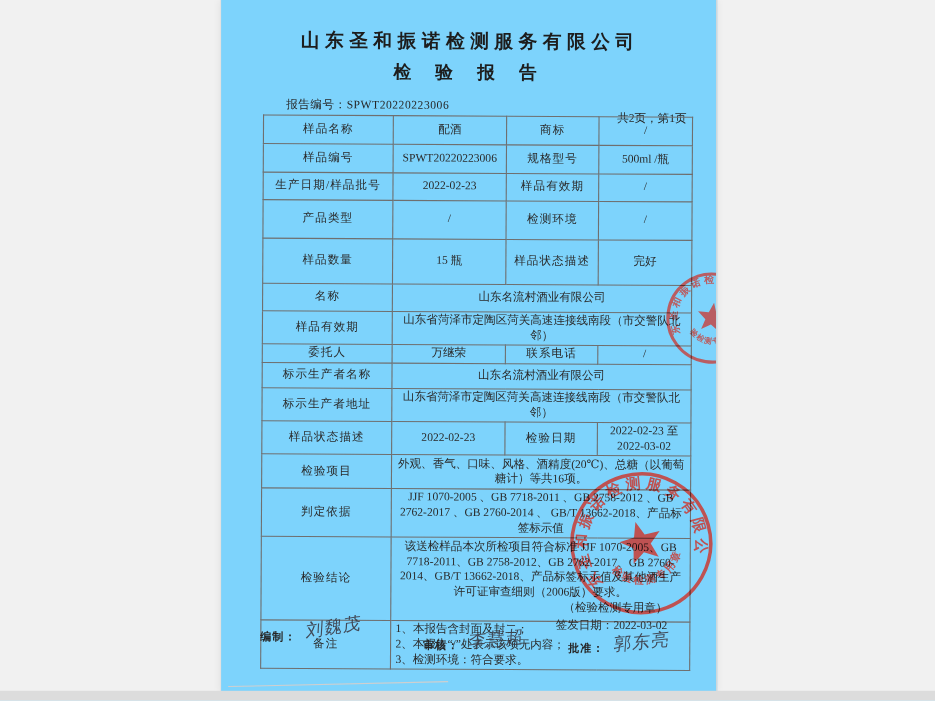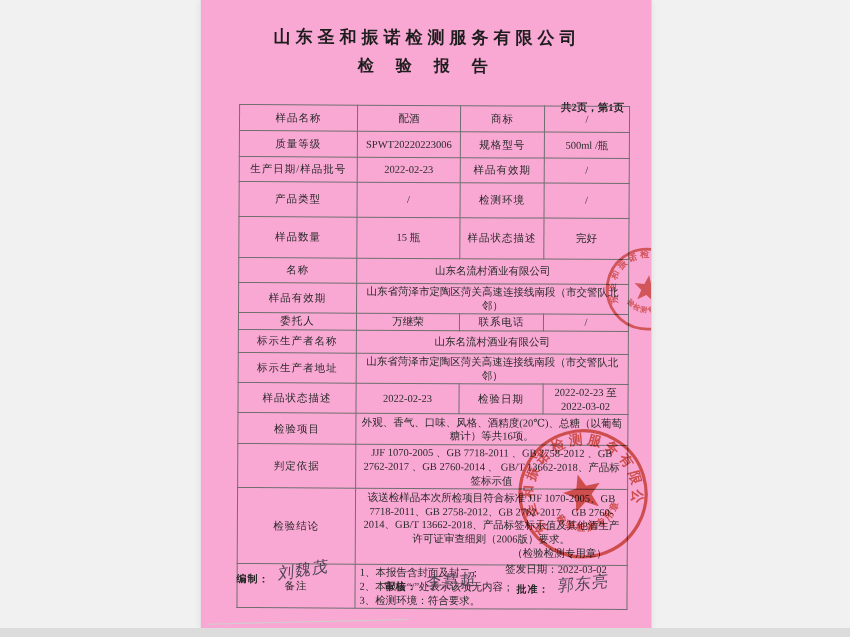--- a/index.html
+++ b/index.html
@@ -9,21 +9,21 @@
     font-family:"Liberation Serif","DejaVu Serif",serif;
     color:#262626;
     position:relative;
   }
   .bottom-strip {
     position:absolute; left:0; bottom:0; width:850px; height:9px;
     background:#dcdcdc;
   }
   .page {
     position:absolute; left:200px; top:0; width:452px; height:629px;
-    background:#f9a8d4;
+    background:#7dd3fc;
     border-left:1px solid #e2e2e2;
     border-right:1px solid #d7d7d7;
     box-shadow:0 0 7px rgba(0,0,0,0.07);
     overflow:hidden;
   }
   .page-inner { position:absolute; inset:0; transform:rotate(0.3deg); }
   .page-edge-line {
     position:absolute; left:8px; bottom:6px; width:200px; height:1px;
     background:#cfcfcf; transform:rotate(-1.6deg);
   }
@@ -33,21 +33,21 @@
     font-size:17px; font-weight:bold; letter-spacing:5px;
     color:#1d1d1d;
   }
   .doc-title {
     margin-top:7px; text-align:center;
     font-size:16px; font-weight:bold; letter-spacing:9px;
     color:#1d1d1d;
   }
   .meta { position:relative; height:28px; margin-top:12px; font-size:10.5px; }
   .report-no { position:absolute; left:58px; top:0; letter-spacing:.5px; }
-  .pages-note { position:absolute; right:28px; top:11px;font-weight:bold; }
+  .pages-note { position:absolute; right:28px; top:11px; }
 
   table.report {
     position:absolute; left:37px; top:105px; width:390px;
     border-collapse:collapse; table-layout:fixed;
     font-size:10.5px; color:#2a2a2a;
   }
   table.report col.c0{width:118px} table.report col.c1{width:103px}
   table.report col.c2{width:84px}  table.report col.c3{width:85px}
   table.report td {
     border:1px solid #6f6f6f;
@@ -88,39 +88,40 @@
 </head>
 <body>
 
 <div class="page">
   <div class="page-inner">
 
     <div class="company-title">山东圣和振诺检测服务有限公司</div>
     <div class="doc-title">检 验 报 告</div>
 
     <div class="meta">
+      <span class="report-no">报告编号：SPWT20220223006</span>
       <span class="pages-note">共2页，第1页</span>
     </div>
 
     <table class="report">
       <colgroup>
           <col class="c0">
           <col class="c1">
           <col class="c2">
           <col class="c3">
         </colgroup>
       <tbody>
         <tr class="r0">
           <td class="lbl">样品名称</td>
           <td>配酒</td>
           <td class="lbl">商标</td>
           <td>/</td>
         </tr>
         <tr class="r1">
-          <td class="lbl">质量等级</td>
+          <td class="lbl">样品编号</td>
           <td>SPWT20220223006</td>
           <td class="lbl">规格型号</td>
           <td>500ml /瓶</td>
         </tr>
         <tr class="r2">
           <td class="lbl">生产日期/样品批号</td>
           <td>2022-02-23</td>
           <td class="lbl">样品有效期</td>
           <td>/</td>
         </tr>

